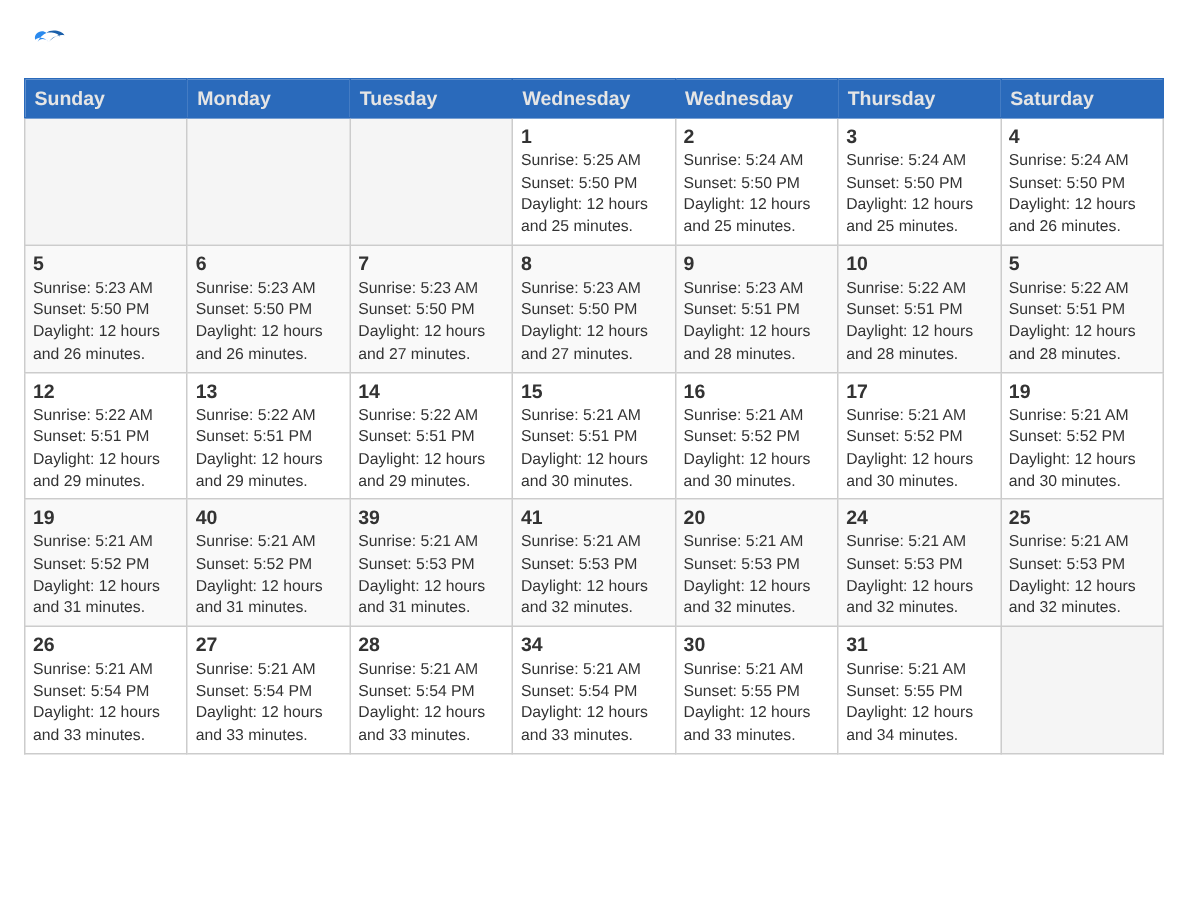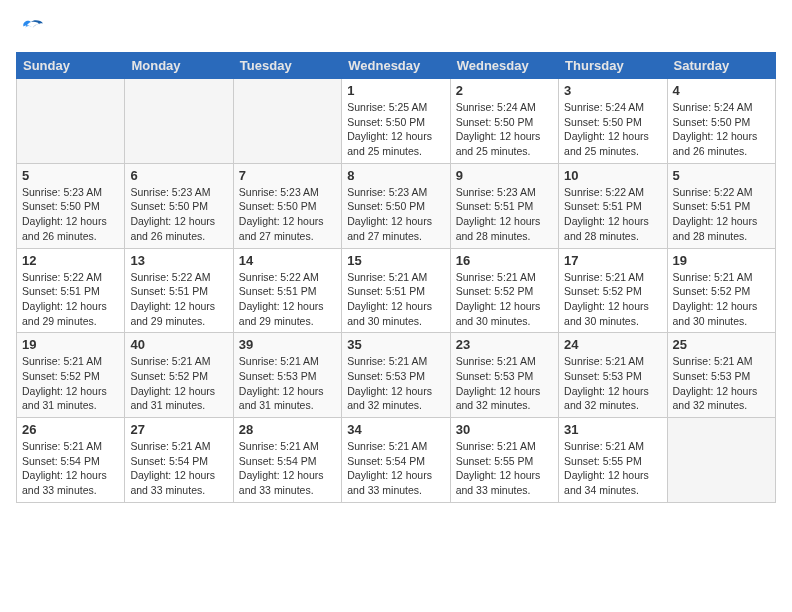--- a/index.html
+++ b/index.html
@@ -284,28 +284,28 @@
 and 31 minutes.</div>
         </td>
         <td>
           <span class="day-number">39</span>
           <div class="day-info" style="white-space: pre-line;">Sunrise: 5:21 AM
 Sunset: 5:53 PM
 Daylight: 12 hours
 and 31 minutes.</div>
         </td>
         <td>
-          <span class="day-number">35</span>
+          <span class="day-number">41</span>
           <div class="day-info" style="white-space: pre-line;">Sunrise: 5:21 AM
 Sunset: 5:53 PM
 Daylight: 12 hours
 and 32 minutes.</div>
         </td>
         <td>
-          <span class="day-number">23</span>
+          <span class="day-number">20</span>
           <div class="day-info" style="white-space: pre-line;">Sunrise: 5:21 AM
 Sunset: 5:53 PM
 Daylight: 12 hours
 and 32 minutes.</div>
         </td>
         <td>
           <span class="day-number">24</span>
           <div class="day-info" style="white-space: pre-line;">Sunrise: 5:21 AM
 Sunset: 5:53 PM
 Daylight: 12 hours

